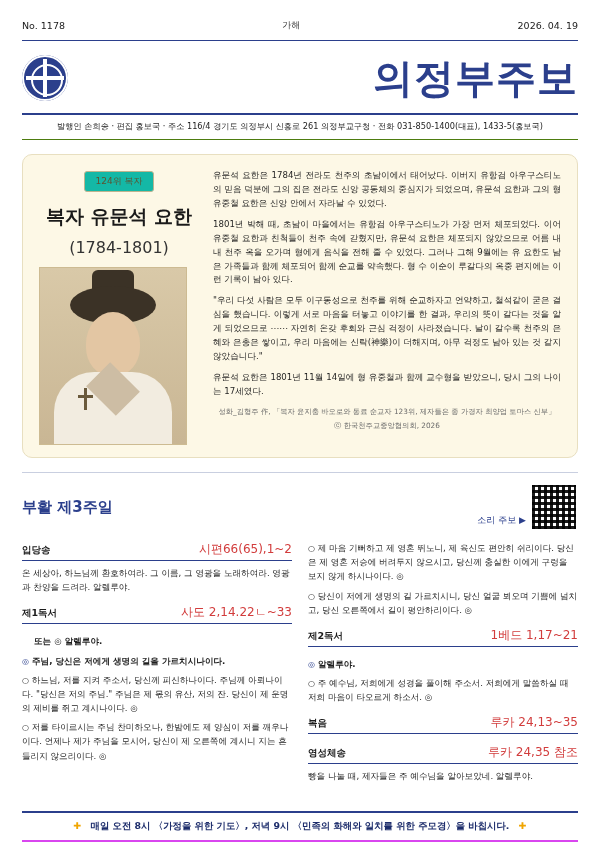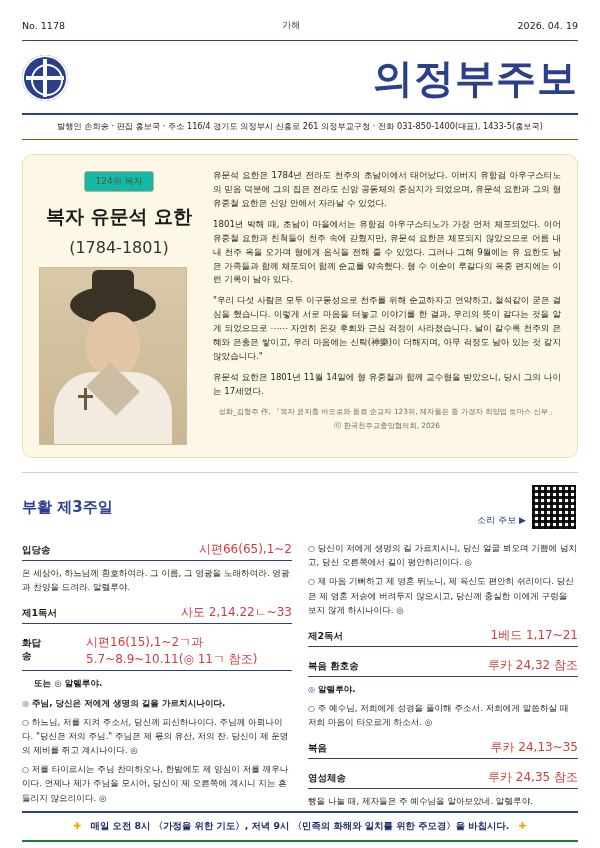--- a/index.html
+++ b/index.html
@@ -144,21 +144,21 @@
   .sec-ref{font-size:12px;color:#d23c3c;}
   .sec-body{font-size:8.6px;line-height:1.65;color:#1f1f1f;}
   .sec-body p{margin:0 0 5px;}
   .resp{font-weight:bold;}
   .mark{font-size:8px;color:#2b3f8c;}
   .bullet-o{font-size:8px;}
 
   
   .footer{
     position:absolute;left:22px;right:22px;bottom:16px;
-    border-top:2px solid #2b3f8c;border-bottom:2px solid #15803d;
+    border-top:2px solid #2b3f8c;border-bottom:2px solid #d946ef;
     padding:7px 0;text-align:center;font-size:9.4px;color:#2b3f8c;font-weight:bold;
   }
   .footer .plus{color:#f0a500;margin:0 6px;}
   .footer .txt{color:#1c2c6b;}
 </style>
 </head>
 <body>
 
 <div class="page">
 
@@ -230,24 +230,20 @@
       </div>
 
       <div class="sec">
         <div class="sec-head">
           <div class="sec-name">제1독서</div>
           <div class="sec-ref">사도 2,14.22ㄴ~33</div>
         </div>
       </div>
 
       <div class="sec">
-        <div class="sec-head">
-          <div class="sec-name">화답송</div>
-          <div class="sec-ref">시편16(15),1~2ㄱ과 5.7~8.9~10.11(◎ 11ㄱ 참조)</div>
-        </div>
         <div class="sec-body">
           <p class="resp" style="padding-left:12px">또는 ◎ 알렐루야.</p>
           <p class="resp">
             <span class="mark">◎</span>
             <span>주님, 당신은 저에게 생명의 길을 가르치시나이다.</span>
           </p>
           <p>
             <span class="bullet-o">○</span>
             <span>하느님, 저를 지켜 주소서, 당신께 피신하나이다. 주님께 아뢰나이다. "당신은 저의 주님." 주님은 제 몫의 유산, 저의 잔. 당신이 제 운명의 제비를 쥐고 계시나이다. ◎</span>
           </p>
@@ -259,41 +255,37 @@
       </div>
 
     </div>
 
     <div class="col">
 
       <div class="sec">
         <div class="sec-body">
           <p>
             <span class="bullet-o">○</span>
+            <span>제 마음 기뻐하고 제 영혼 뛰노니, 제 육신도 편안히 쉬리이다. 당신은 제 영혼 저승에 버려두지 않으시고, 당신께 충실한 이에게 구렁을 보지 않게 하시나이다. ◎</span>
+          </p>
+          <p>
+            <span class="bullet-o">○</span>
             <span>당신이 저에게 생명의 길 가르치시니, 당신 얼굴 뵈오며 기쁨에 넘치고, 당신 오른쪽에서 길이 평안하리이다. ◎</span>
-          </p>
-          <p>
-            <span class="bullet-o">○</span>
-            <span>제 마음 기뻐하고 제 영혼 뛰노니, 제 육신도 편안히 쉬리이다. 당신은 제 영혼 저승에 버려두지 않으시고, 당신께 충실한 이에게 구렁을 보지 않게 하시나이다. ◎</span>
           </p>
         </div>
       </div>
 
       <div class="sec">
         <div class="sec-head">
           <div class="sec-name">제2독서</div>
           <div class="sec-ref">1베드 1,17~21</div>
         </div>
       </div>
 
       <div class="sec">
-        <div class="sec-head">
-          <div class="sec-name">복음 환호송</div>
-          <div class="sec-ref">루카 24,32 참조</div>
-        </div>
         <div class="sec-body">
           <p class="resp">
             <span class="mark">◎</span>
             <span>알렐루야.</span>
           </p>
           <p>
             <span class="bullet-o">○</span>
             <span>주 예수님, 저희에게 성경을 풀이해 주소서. 저희에게 말씀하실 때 저희 마음이 타오르게 하소서. ◎</span>
           </p>
         </div>

